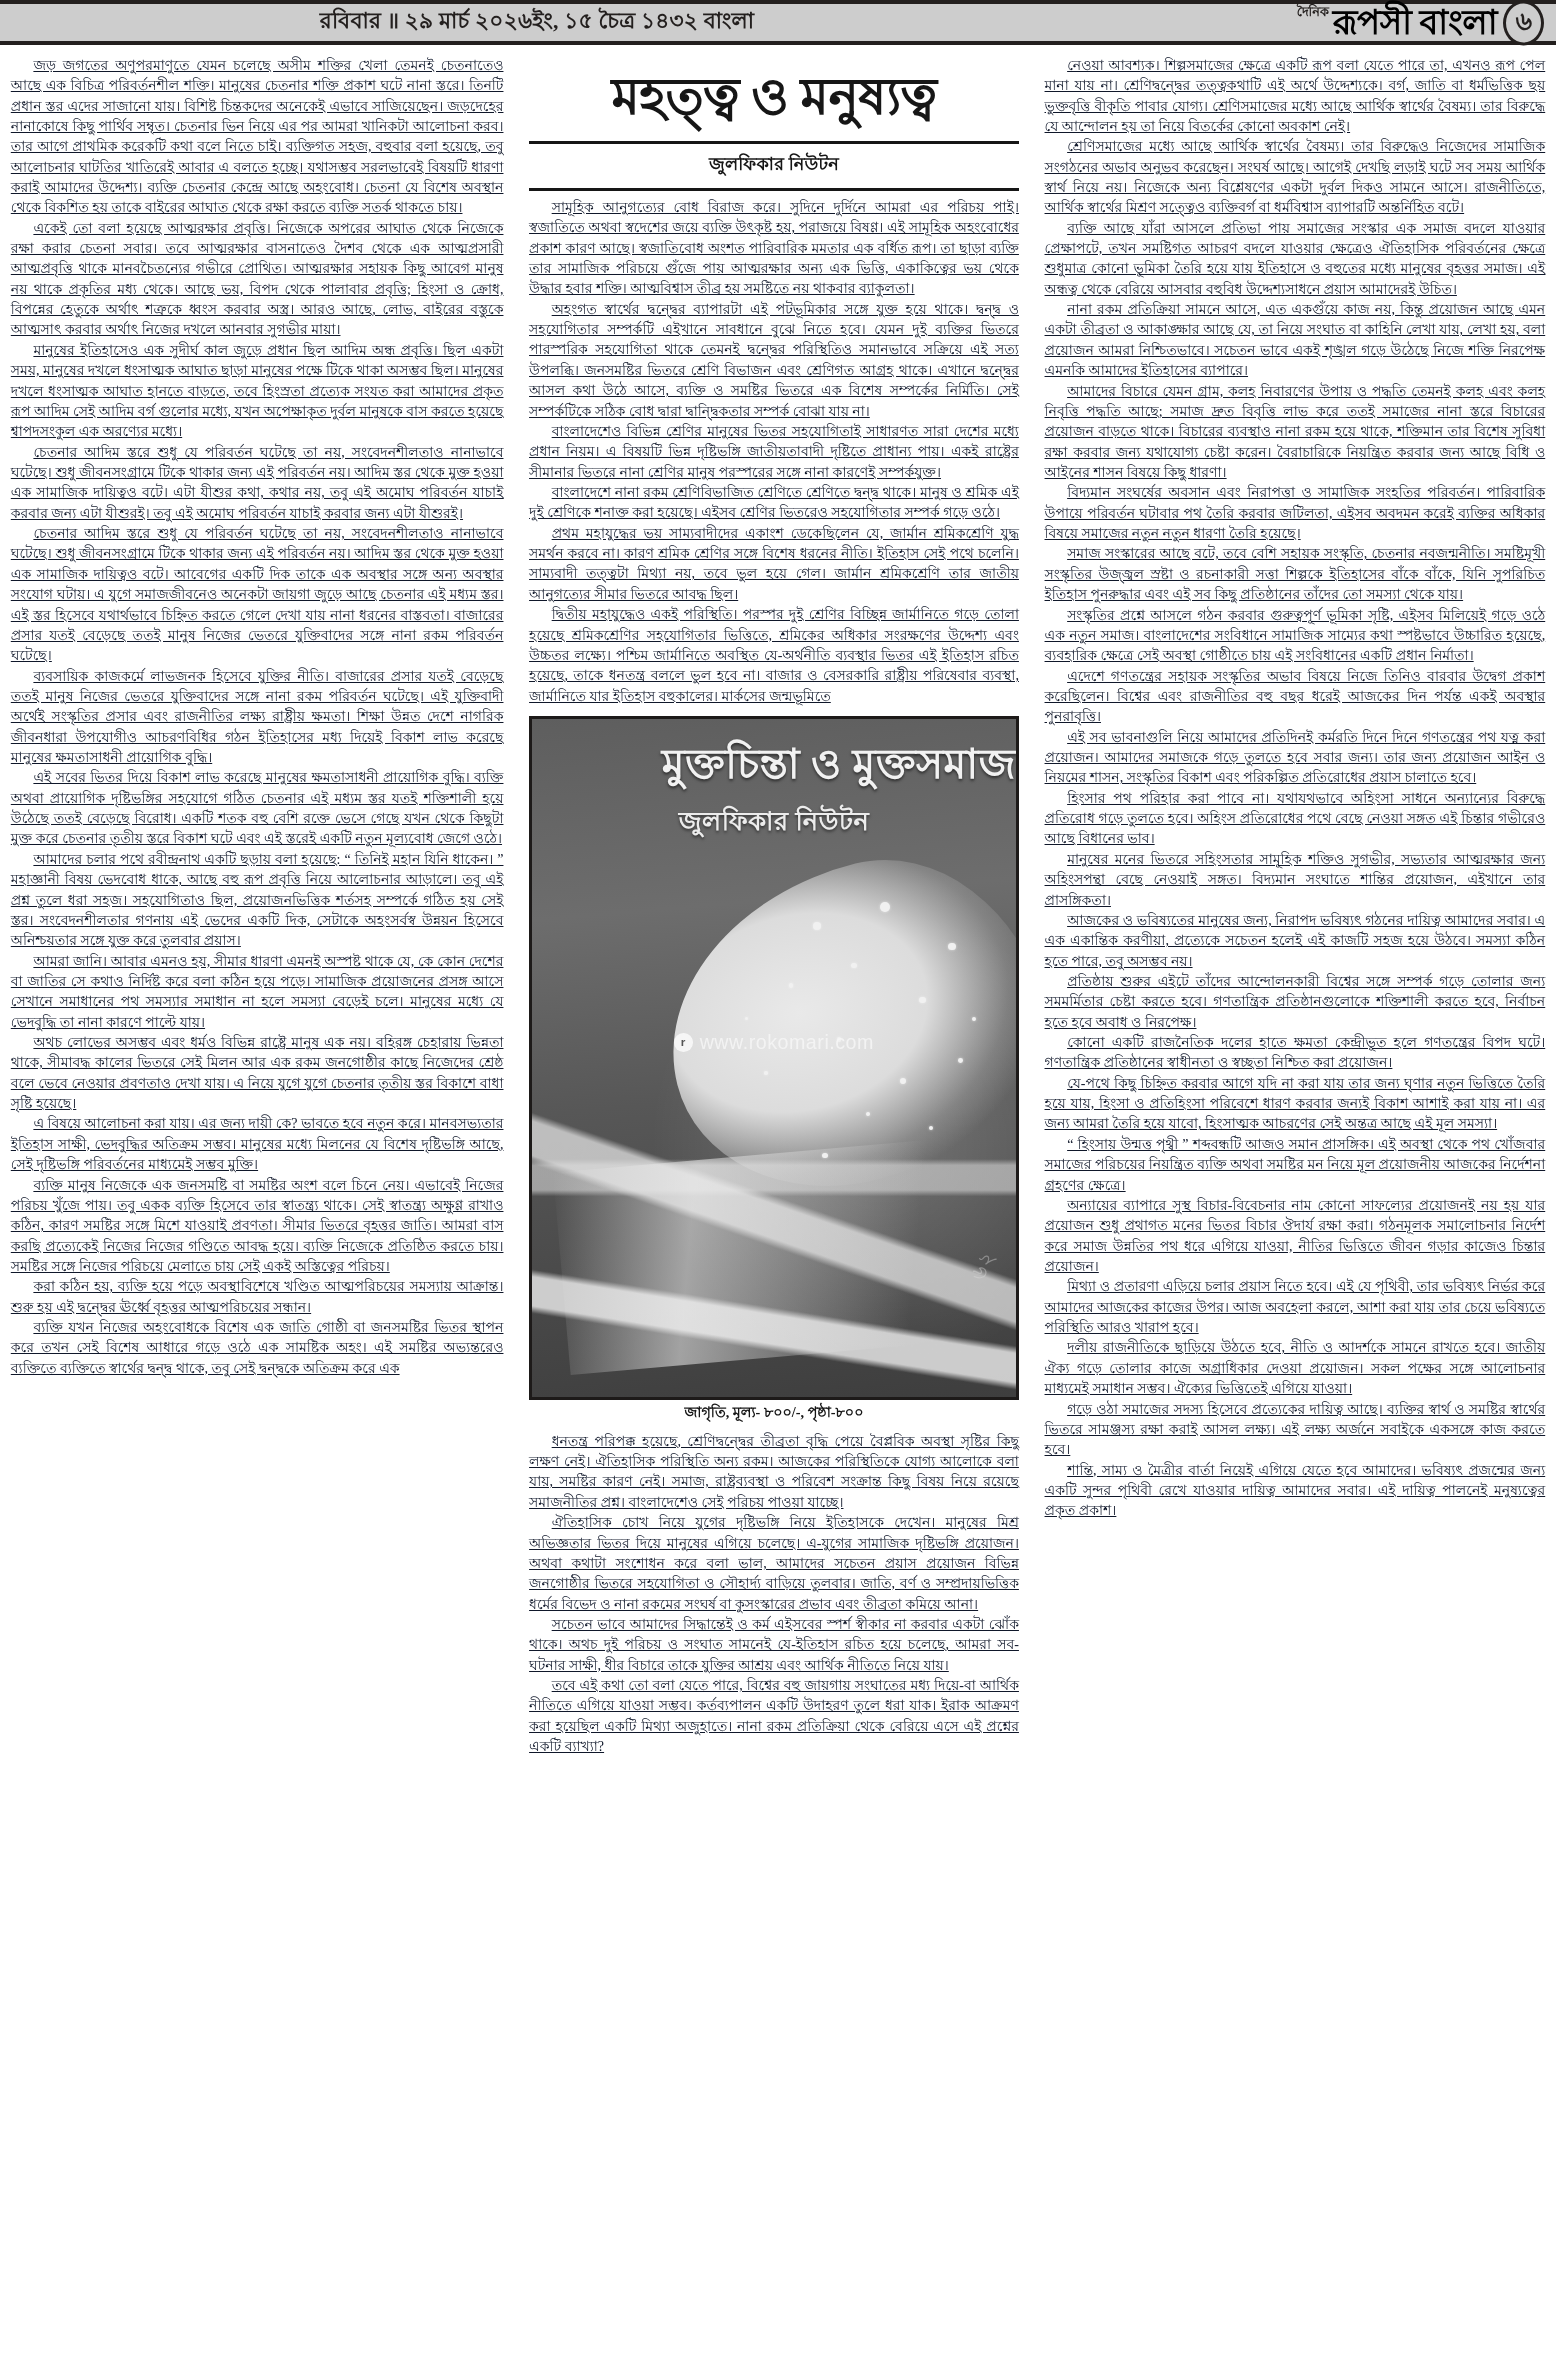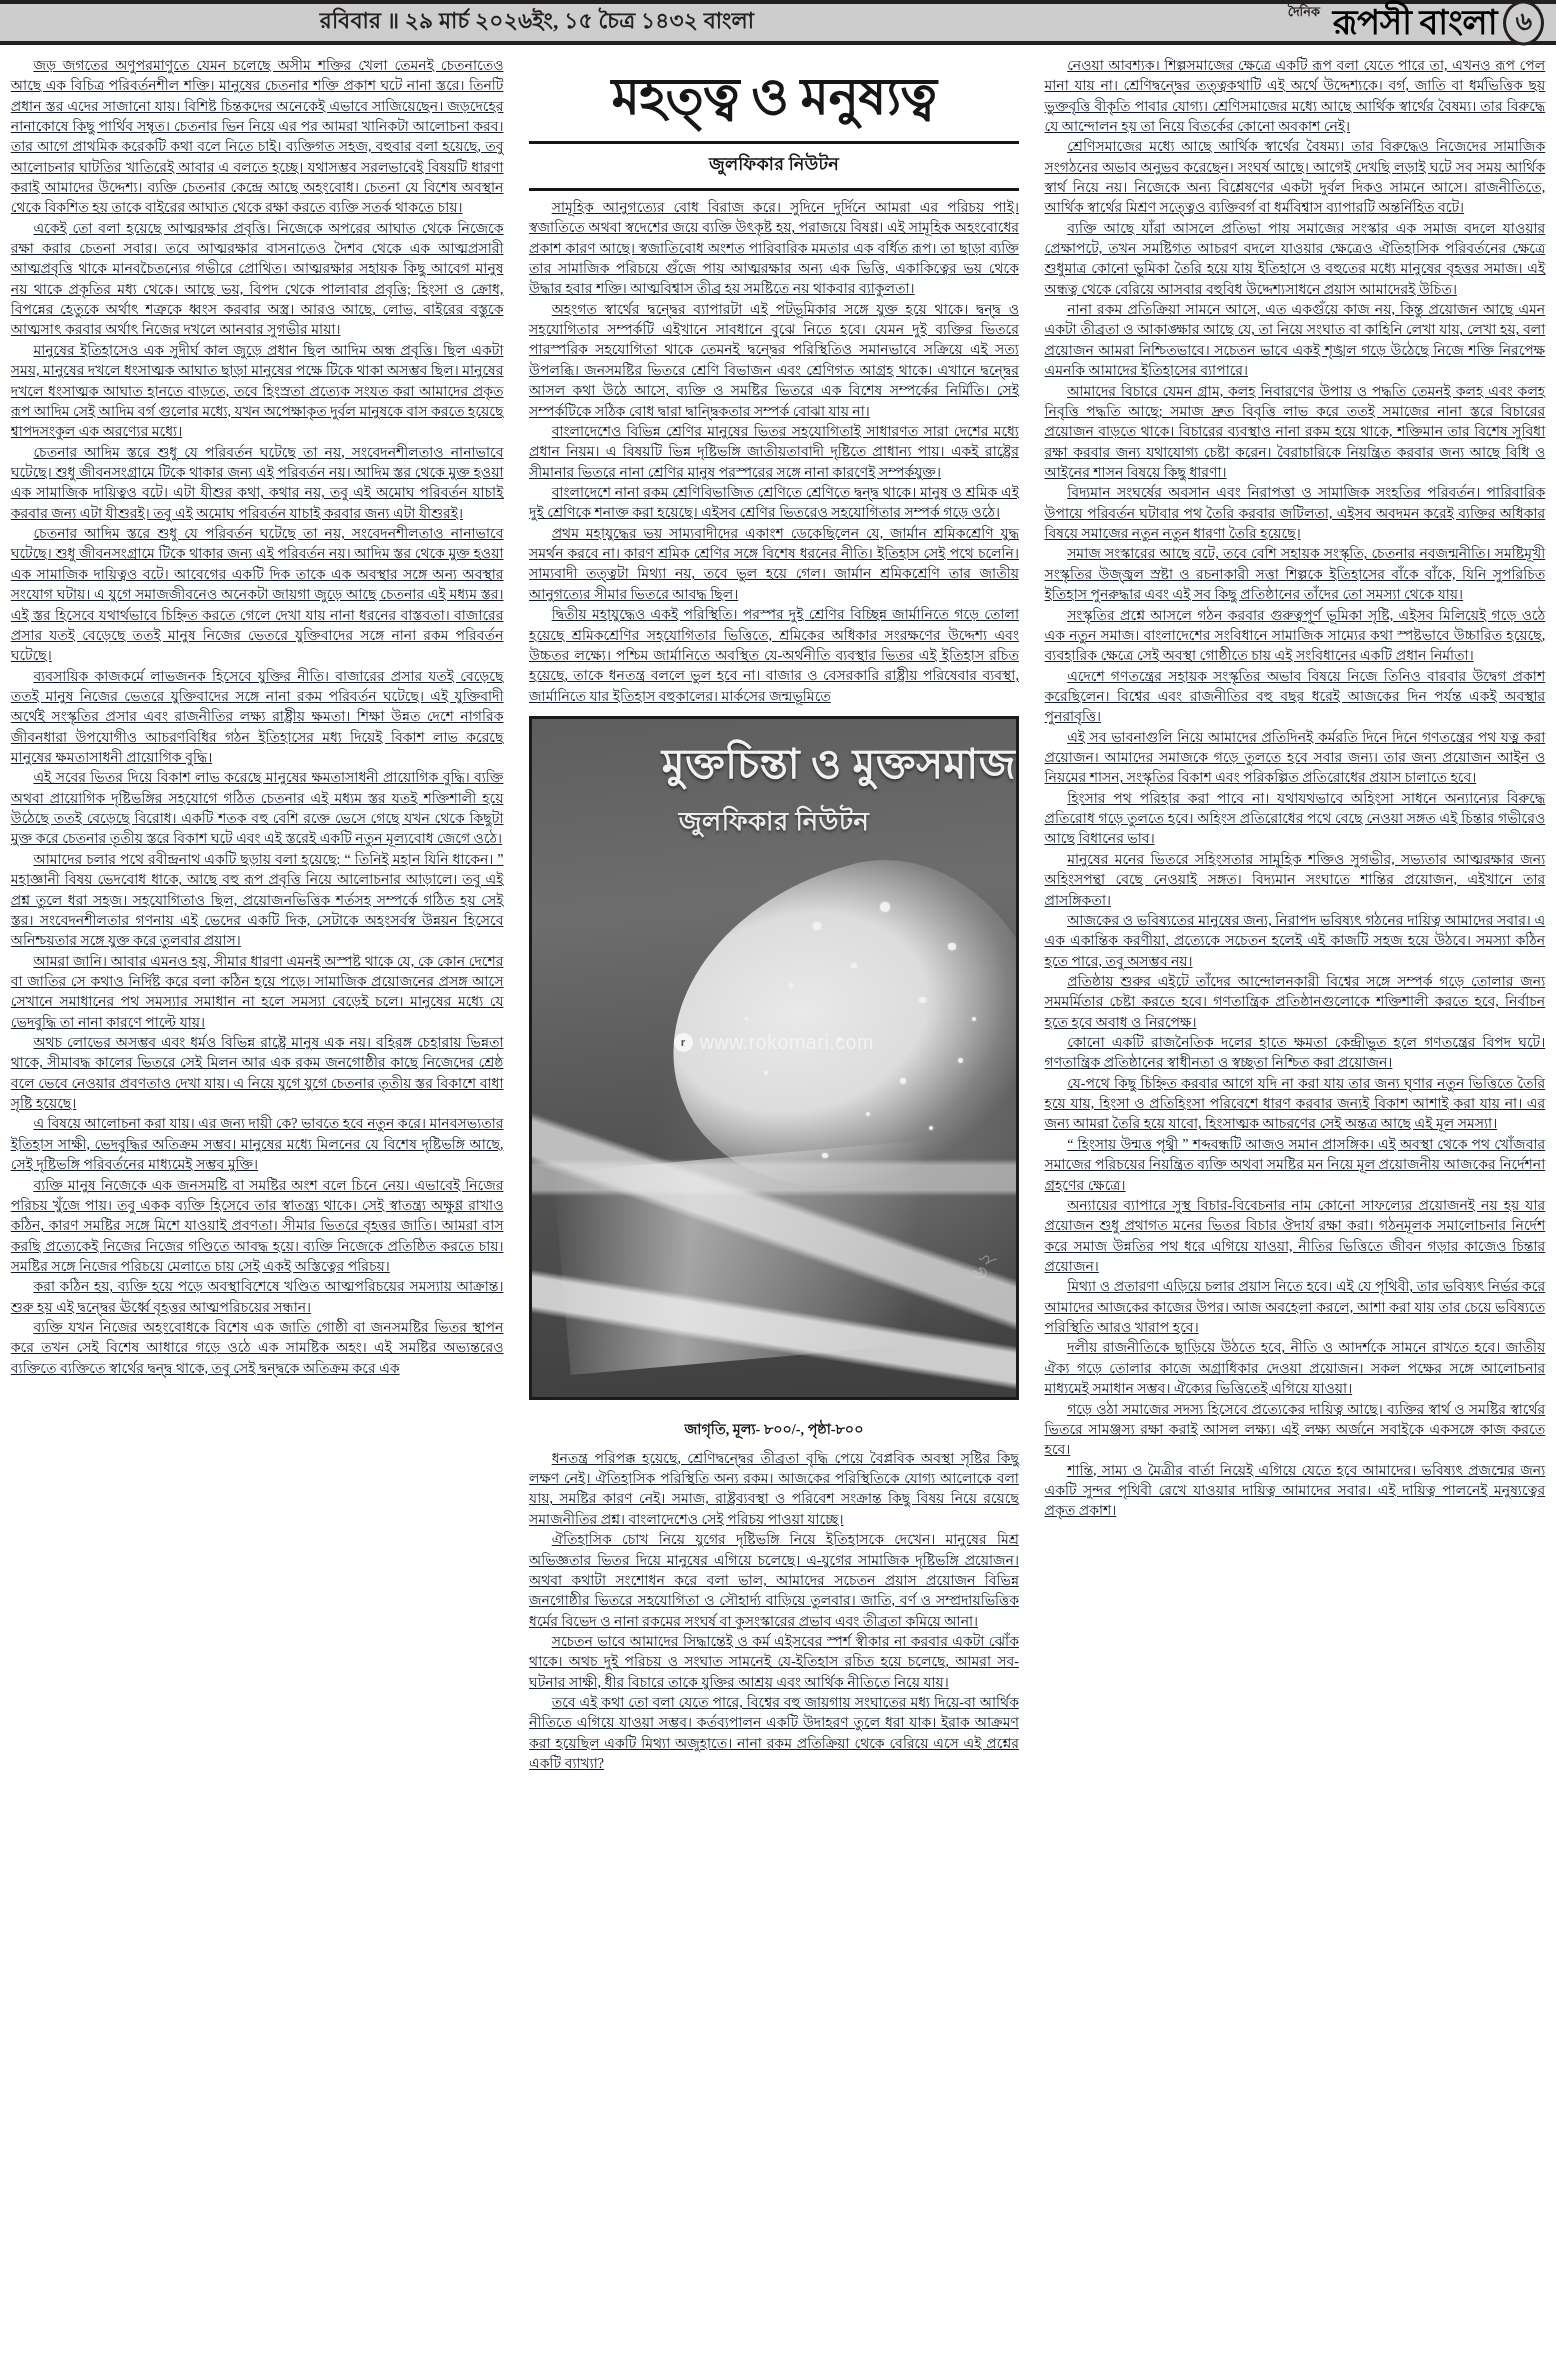--- a/index.html
+++ b/index.html
@@ -42,21 +42,21 @@
     transform: translateY(-52%);
     padding-right: 482px;
   }
   .masthead-brand {
     position: absolute;
     right: 59px;
     top: 50%;
     transform: translateY(-52%);
     display: flex;
     align-items: flex-end;
-    gap: 15px;
+    gap: 6px;
   }
   .brand-kicker {
     font-size: 12.8px;
     font-weight: bold;
     color: #231f1e;
     line-height: 1;
     margin-bottom: 20.7px;
     margin-right: -2px;
   }
   .brand-name {
@@ -261,21 +261,21 @@
     font-size: 21.7px;
     color: rgba(220,220,220,0.42);
     transform: rotate(-62deg);
     font-family: "Liberation Serif", serif;
     letter-spacing: 1px;
   }
   .figure-caption {
     text-align: center;
     font-size: 14.3px;
     font-weight: bold;
-    margin-top: 18px;
+    margin-top: 1px;
     margin-bottom: 6.9px;
     color: #161616;
   }
 </style>
 </head>
 <body>
 
 <div class="masthead">
   <div class="masthead-date">রবিবার ॥ ২৯ মার্চ ২০২৬ইং, ১৫ চৈত্র ১৪৩২ বাংলা</div>
   <div class="masthead-brand">

